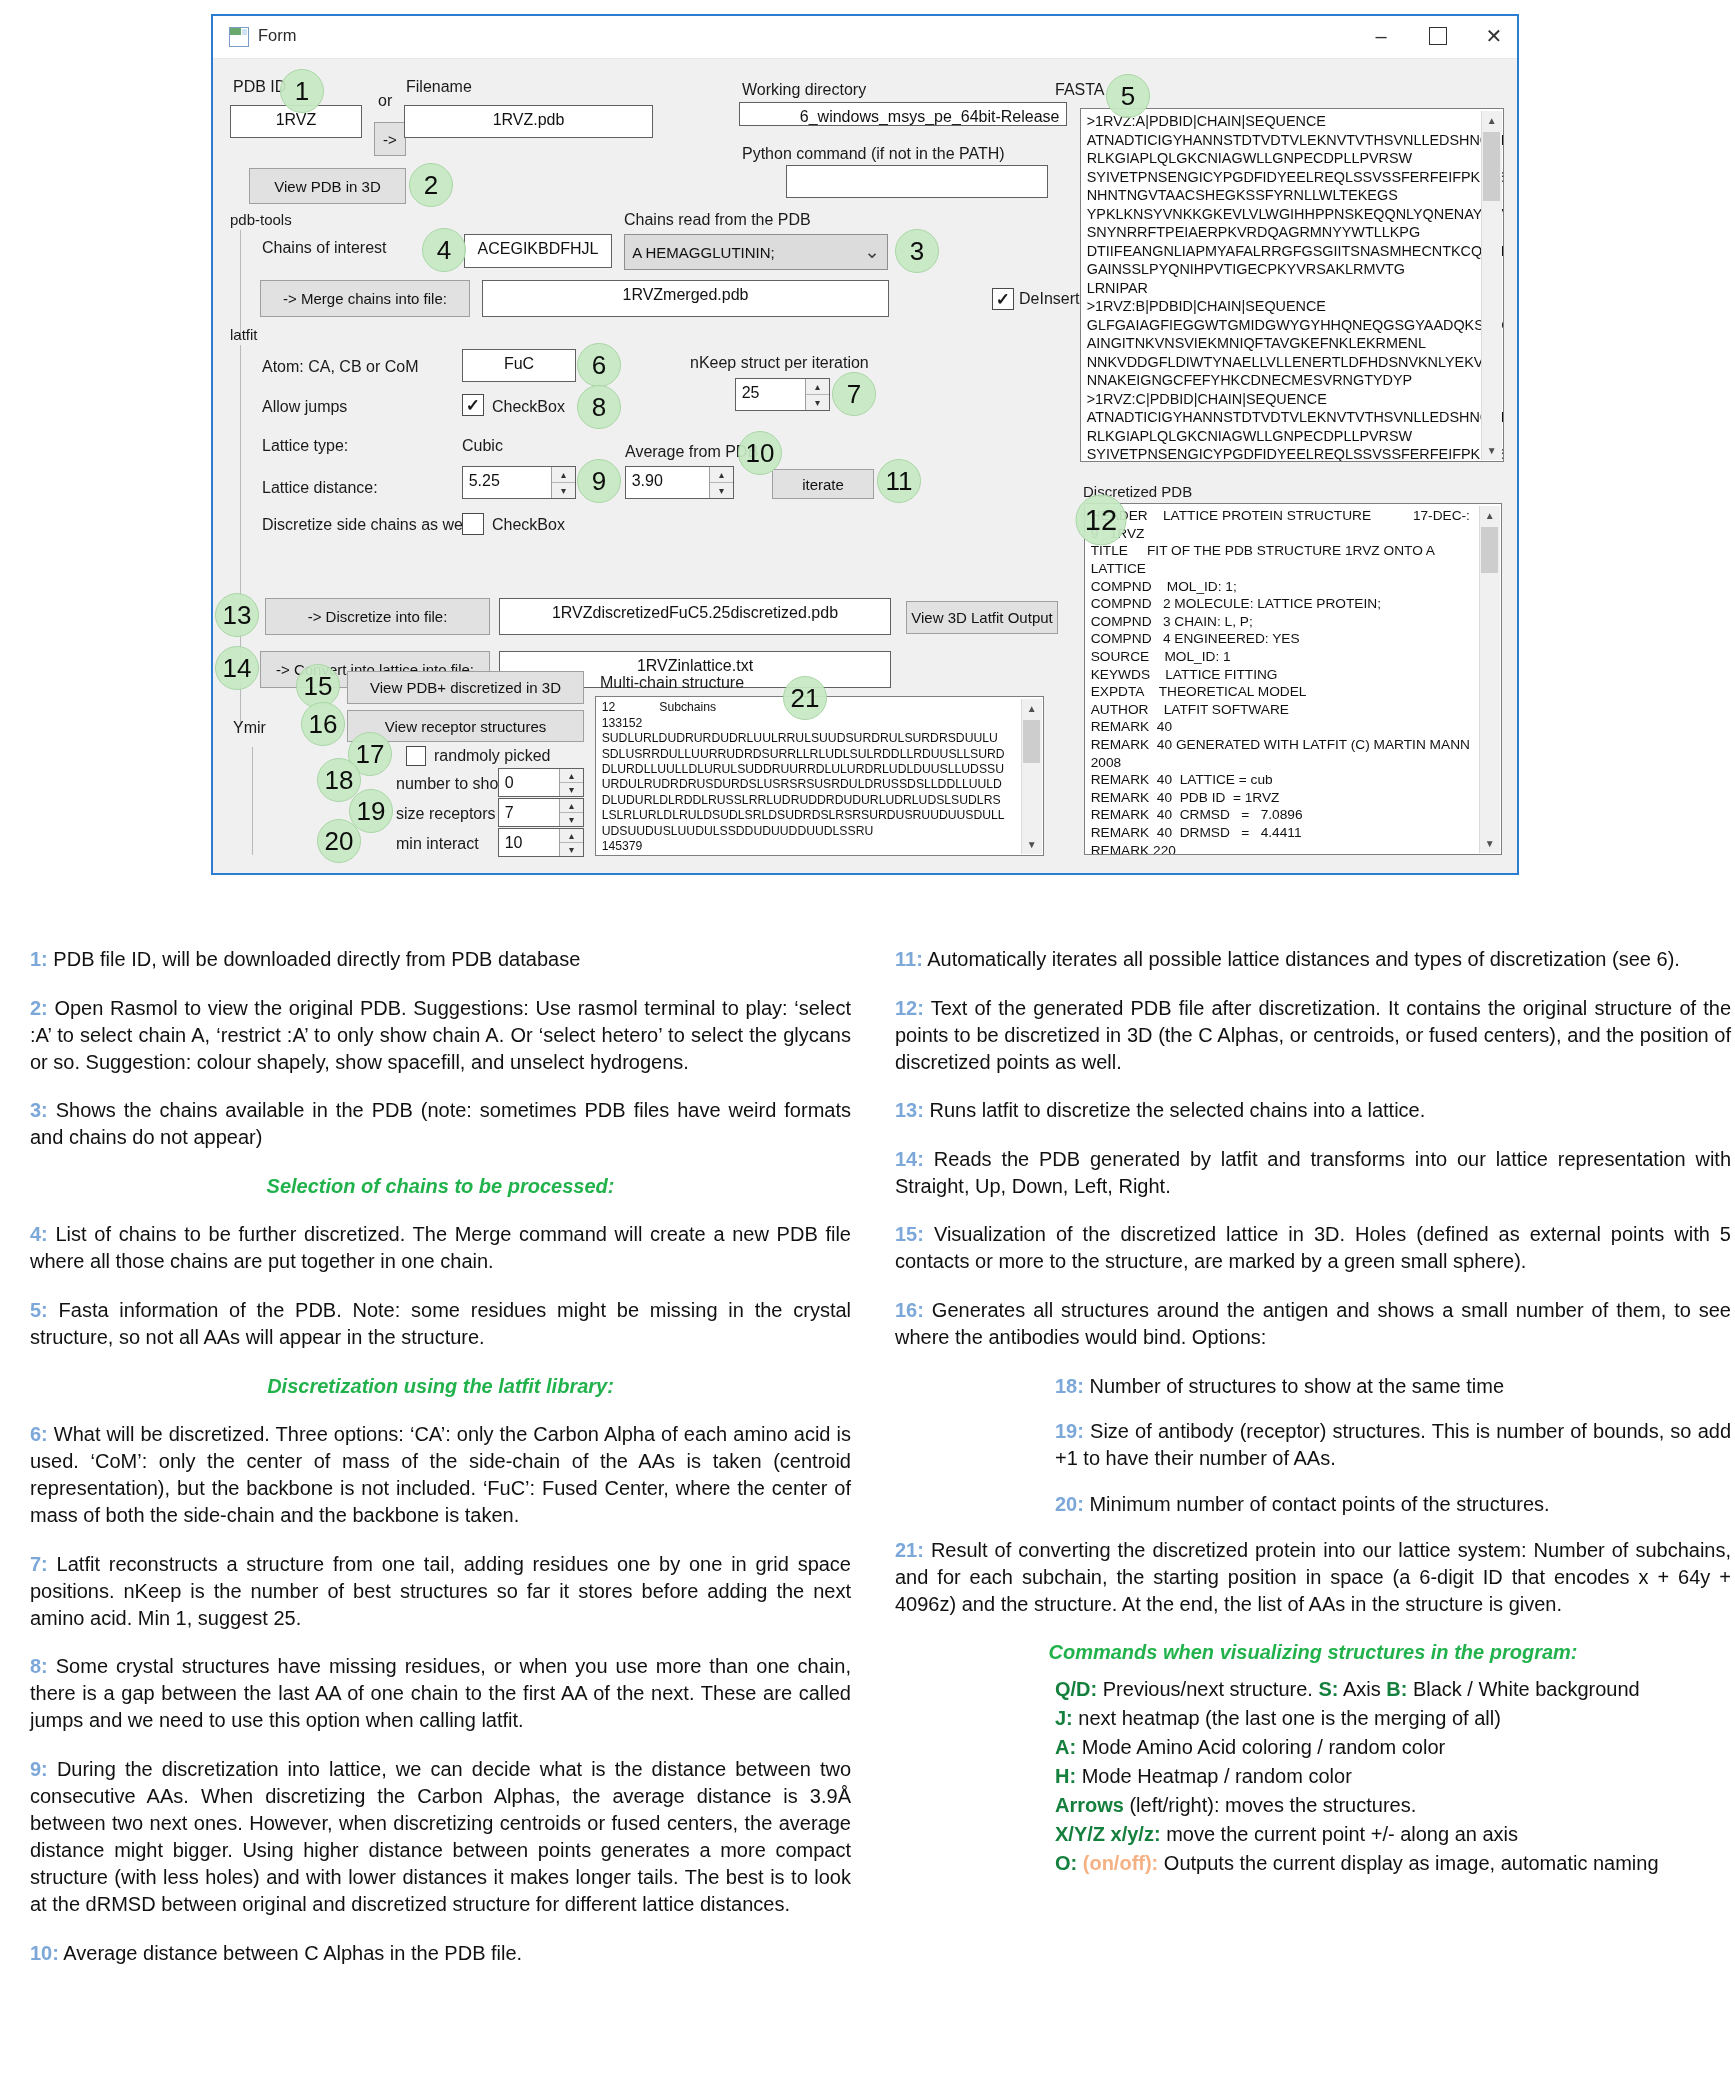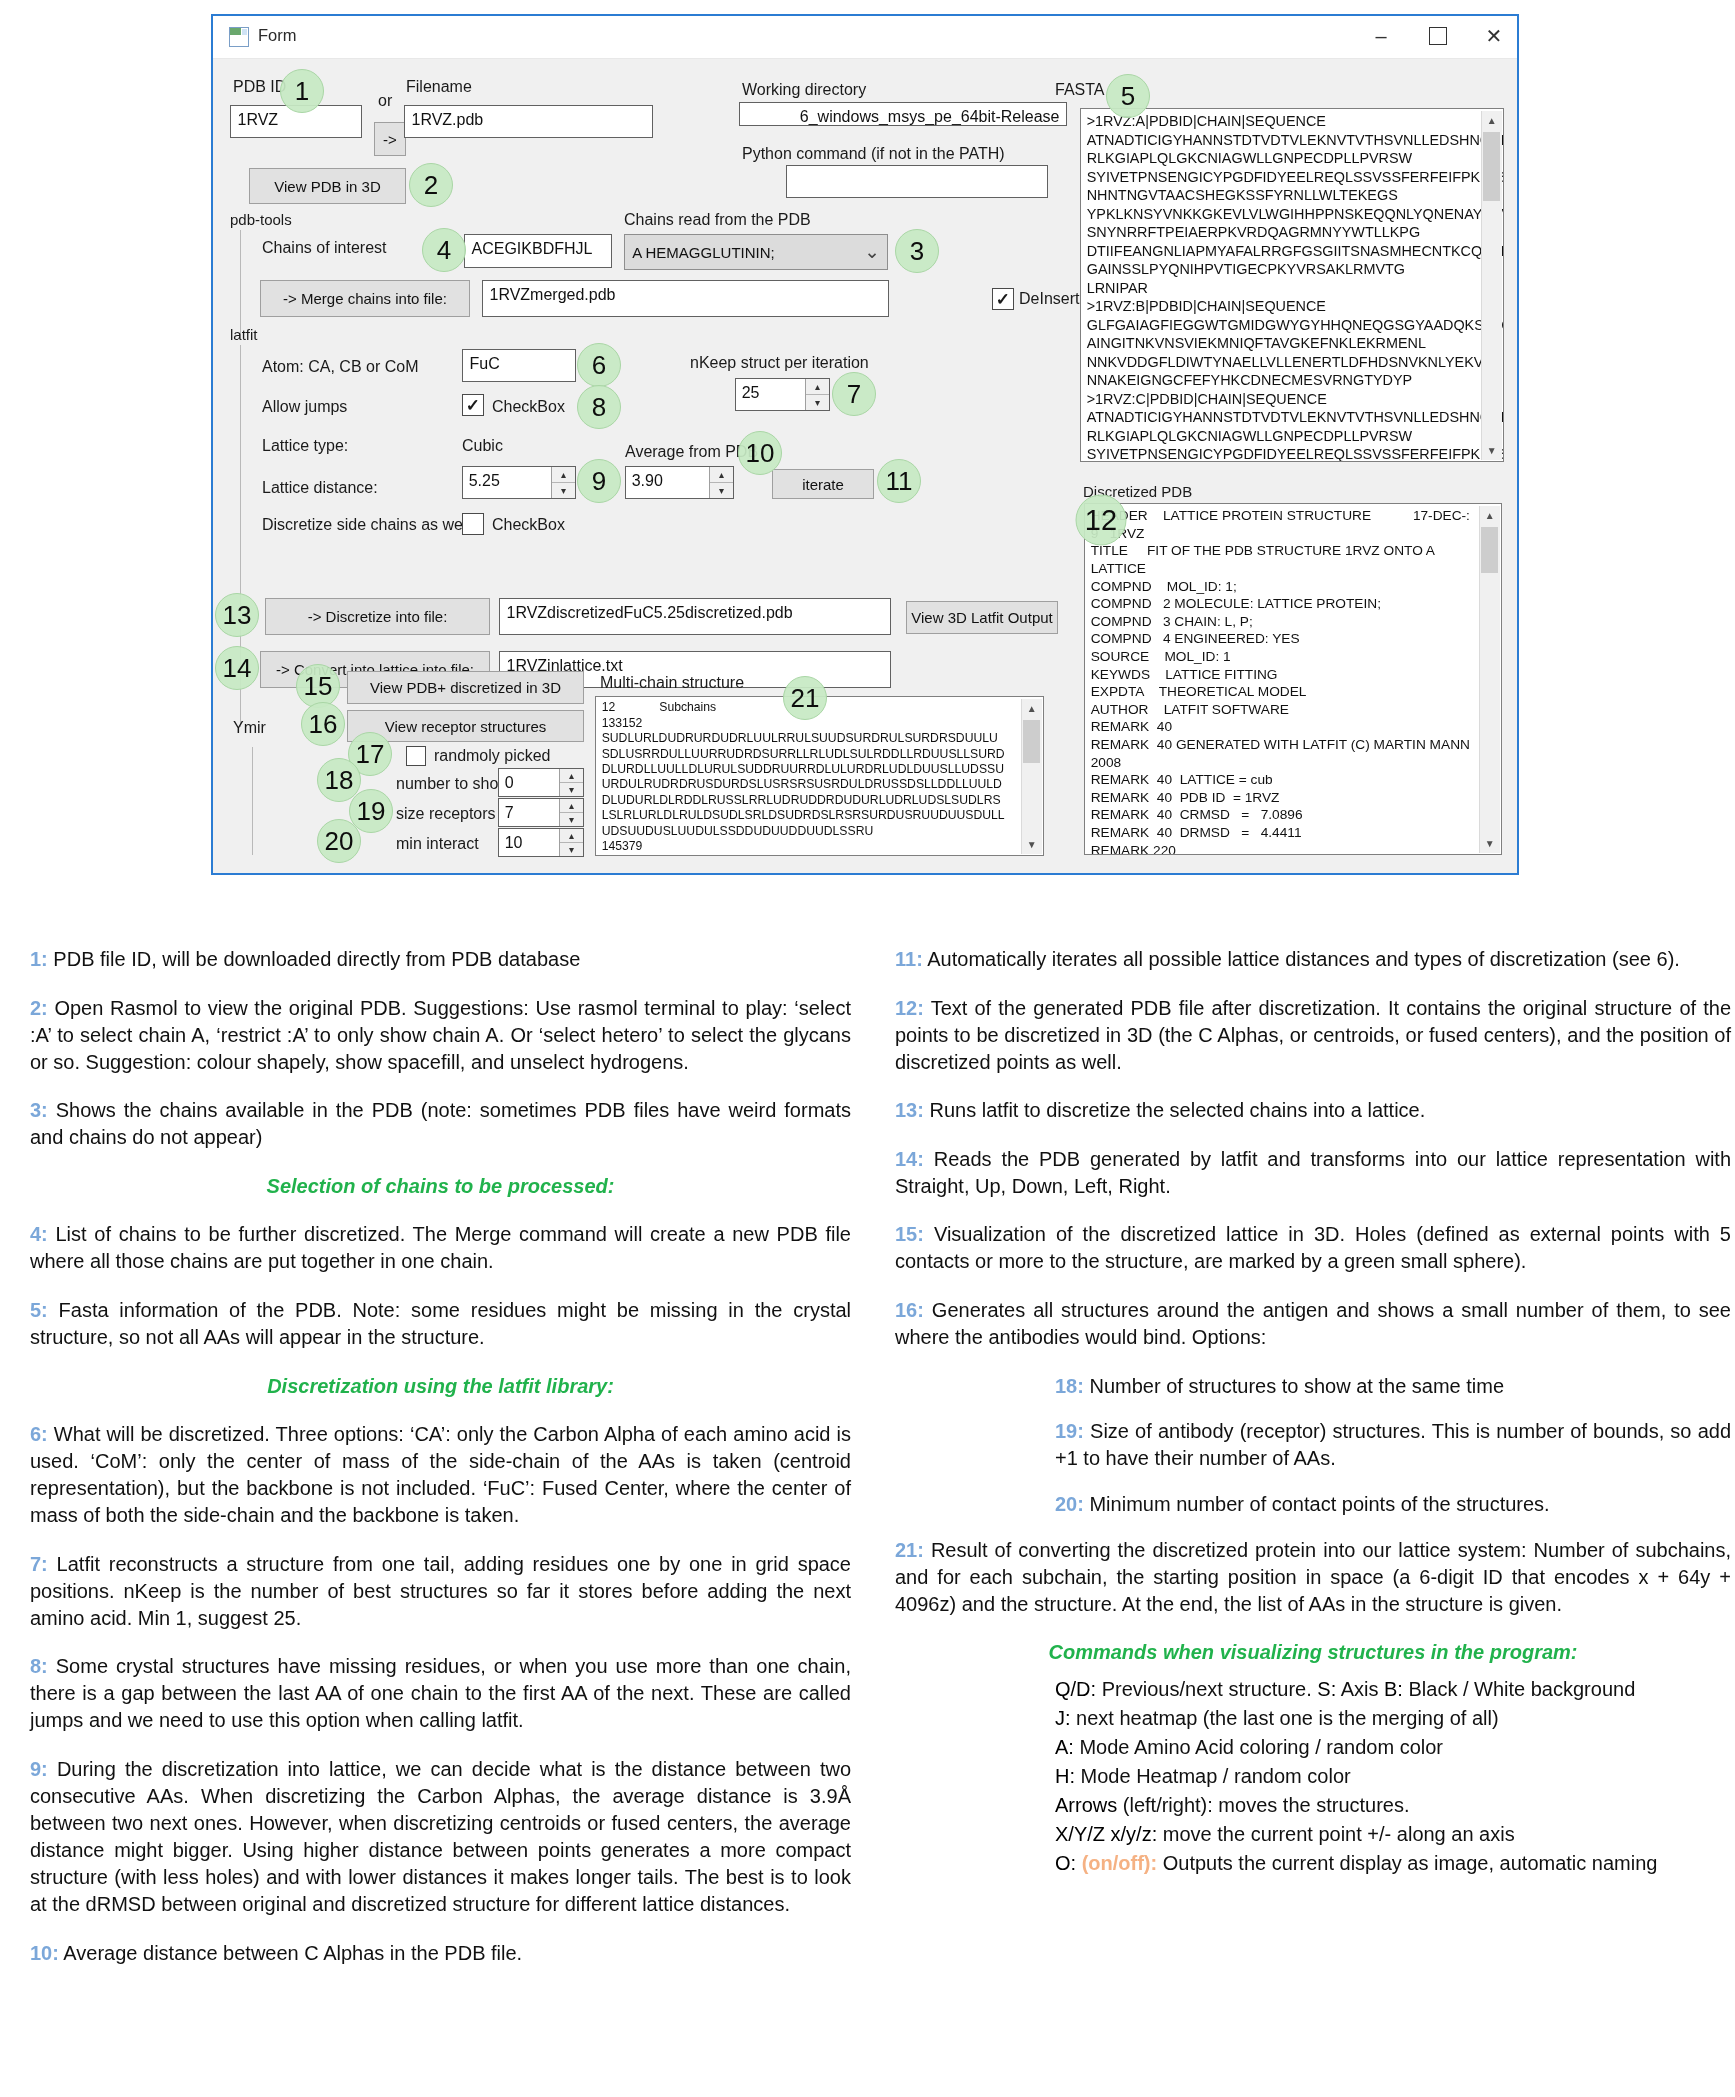--- a/index.html
+++ b/index.html
@@ -13,21 +13,21 @@
        border:1.4px solid #7a9ec7;box-sizing:border-box;}
   .title-icon::before{content:"";position:absolute;left:0;top:0;right:7.2px;bottom:11.5px;background:#6aa86d;}
   .title-icon::after{content:"";position:absolute;right:0.7px;top:0.7px;width:5.7px;bottom:11.5px;background:#cfe3f5;}
   .title-text{position:absolute;left:45px;top:10px;font-size:16.5px;color:#2b2b2b;}
   .wbtn{position:absolute;top:0;width:52px;height:40px;display:flex;align-items:center;justify-content:center;
         font-size:20px;color:#333;}
   .wbtn-max i{display:block;width:16px;height:16px;border:1.4px solid #333;}
   
   .lbl{position:absolute;font-size:16px;color:#1a1a1a;white-space:nowrap;}
   .tb{position:absolute;background:#fff;border:1.4px solid #616161;box-sizing:border-box;
-      font-size:16px;color:#111;padding:5px 6.5px;white-space:nowrap;overflow:hidden;}
+      font-size:16px;color:#111;padding:5px 6.5px;white-space:nowrap;overflow:hidden;text-align:center;}
   .tb.right{text-align:right;}
   .btn{position:absolute;background:#e1e1e1;border:1.4px solid #9f9f9f;box-sizing:border-box;
        display:flex;align-items:center;justify-content:center;font-size:15px;color:#111;white-space:nowrap;}
   .combo{position:absolute;background:#dcdcdc;border:1.4px solid #8e8e8e;box-sizing:border-box;
        font-size:15px;color:#111;display:flex;align-items:center;padding:0 7.2px;}
   .combo .chev{margin-left:auto;font-size:18.7px;color:#444;}
   .chk{position:absolute;width:21.6px;height:21.6px;background:#fff;border:1.4px solid #4a4a4a;box-sizing:border-box;
        display:flex;align-items:center;justify-content:center;font-size:17px;font-weight:bold;color:#1a1a1a;}
   .chk::after{content:"";}
   .chk.on::after{content:"✓";}
@@ -52,21 +52,21 @@
   .marker.big{width:49px;height:49px;font-size:29px;}
   
   .doccol{position:absolute;font-size:20px;line-height:27px;color:#111;}
   .doccol p{margin:0 0 21.6px 0;text-align:justify;}
   .doccol p.single{text-align:left;}
   .doccol .num{color:#7ba7d9;font-weight:700;}
   .dochead{color:#21b24c;font-weight:700;font-style:italic;text-align:center;margin:2.9px 0 21.6px 0;}
   .indent{margin-left:160px !important;}
   .cmds{margin-left:160px;}
   .cmd-line{line-height:29px;white-space:nowrap;}
-  .c-k{color:#000000;font-weight:400;}
+  .c-k{color:#15803d;font-weight:700;}
   .c-kl{color:#f5b183;font-weight:700;}
   .c-t{color:#111;}
 </style>
 </head>
 <body>
 
 <div id="canvas">
 
   <div class="win">
 

